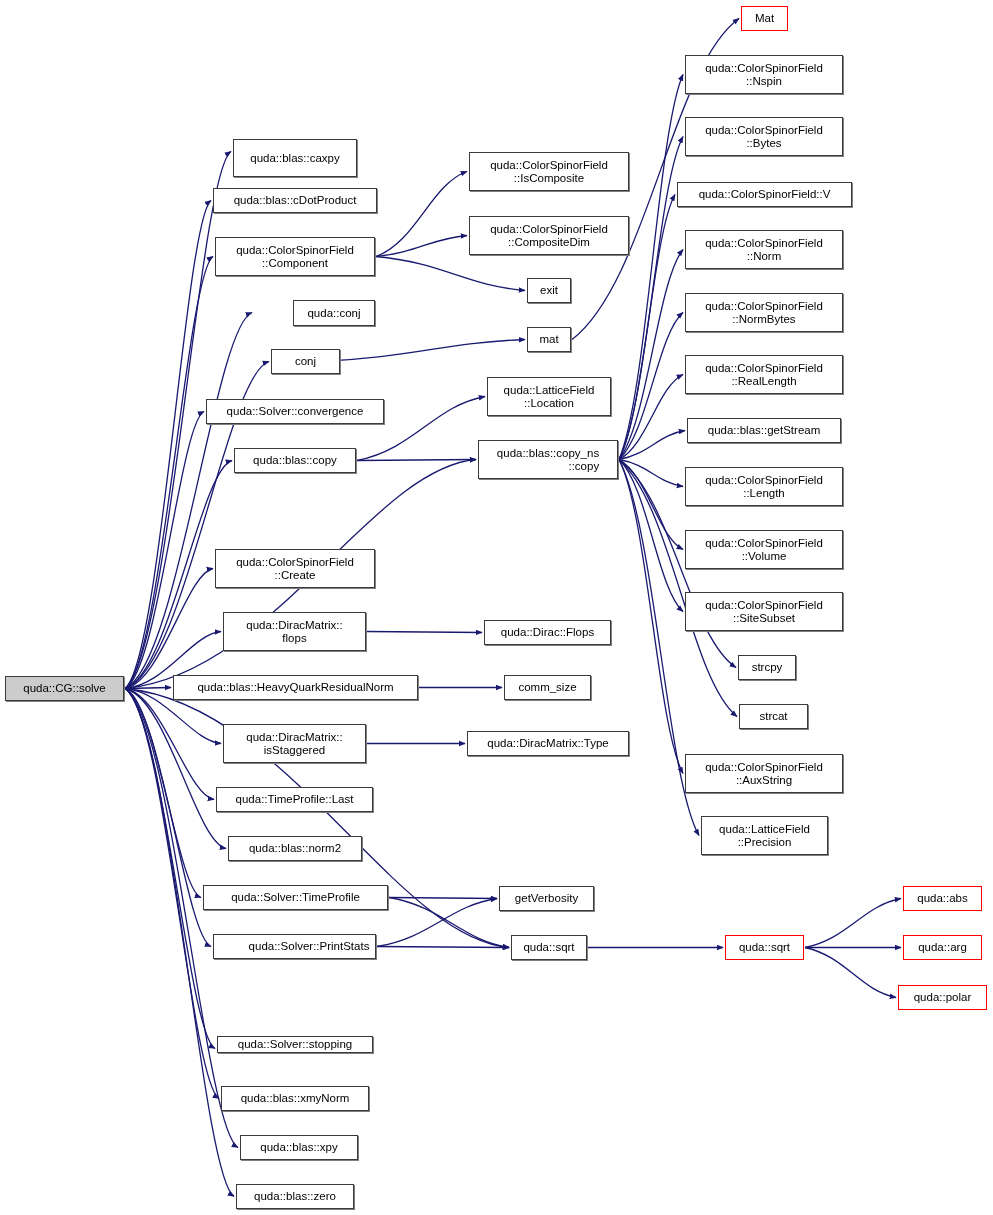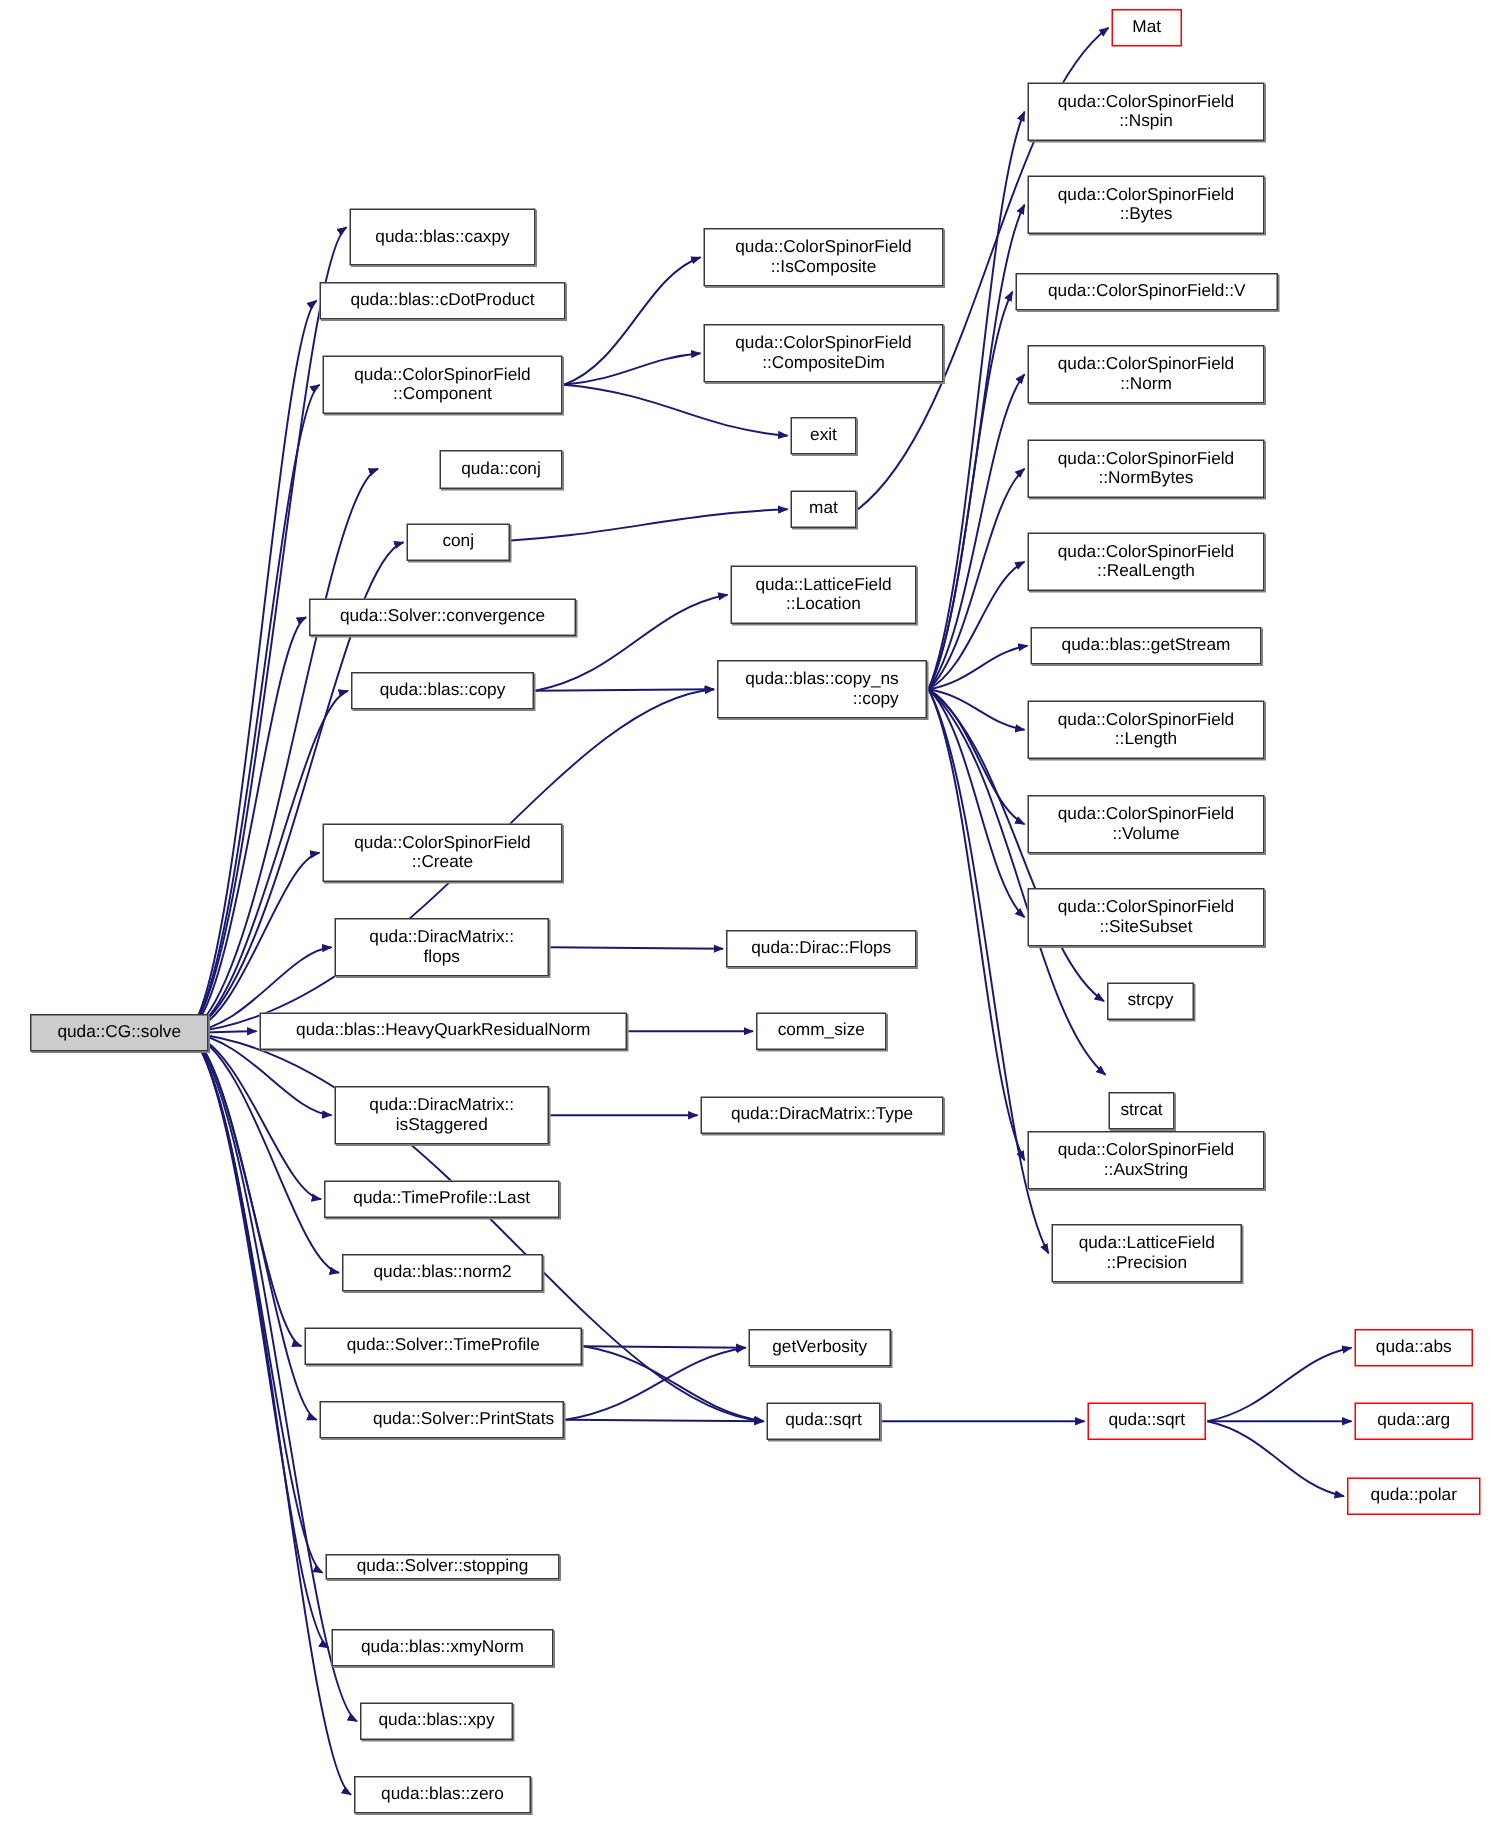--- a/index.html
+++ b/index.html
@@ -37,21 +37,20 @@
     color: #000000;
     background: #ffffff;
     border: 1px solid #3a3a3a;
     box-shadow: 1px 1px 0 0 #808080;
     white-space: pre-line;
     padding: 0 3px;
   }
   .node.root {
     background: #cccccc;
     border: 1px solid #3a3a3a;
-    margin-left: 15px;
   }
   .node.redbox {
     border: 1px solid #ff0000;
     box-shadow: none;
   }
 </style>
 </head>
 <body>
 
 <div id="canvas">
@@ -130,21 +129,21 @@
 flops</div>
     <div class="node" style="left: 173px; top: 675px; width: 245px; height: 25px;">quda::blas::HeavyQuarkResidualNorm</div>
     <div class="node" style="left: 223px; top: 724px; width: 143px; height: 39px;">quda::DiracMatrix::
 isStaggered</div>
     <div class="node" style="left: 216px; top: 787px; width: 157px; height: 25px;">quda::TimeProfile::Last</div>
     <div class="node" style="left: 228px; top: 836px; width: 134px; height: 25px;">quda::blas::norm2</div>
     <div class="node" style="left: 203px; top: 885px; width: 185px; height: 25px;">quda::Solver::TimeProfile</div>
     <div class="node" style="left: 213px; top: 934px; width: 163px; height: 25px; padding-left: 32px;">quda::Solver::PrintStats</div>
     <div class="node" style="left: 217px; top: 1036px; width: 156px; height: 17px;">quda::Solver::stopping</div>
     <div class="node" style="left: 221px; top: 1086px; width: 148px; height: 25px;">quda::blas::xmyNorm</div>
-    <div class="node" style="left: 240px; top: 1135px; width: 102px; height: 25px;">quda::blas::xpy</div>
+    <div class="node" style="left: 240px; top: 1135px; width: 118px; height: 25px;">quda::blas::xpy</div>
     <div class="node" style="left: 236px; top: 1184px; width: 118px; height: 25px;">quda::blas::zero</div>
     <div class="node" style="left: 469px; top: 152px; width: 160px; height: 39px;">quda::ColorSpinorField
 ::IsComposite</div>
     <div class="node" style="left: 469px; top: 216px; width: 160px; height: 39px;">quda::ColorSpinorField
 ::CompositeDim</div>
     <div class="node" style="left: 527px; top: 278px; width: 44px; height: 25px;">exit</div>
     <div class="node" style="left: 527px; top: 327px; width: 44px; height: 25px;">mat</div>
     <div class="node" style="left: 487px; top: 377px; width: 124px; height: 39px;">quda::LatticeField
 ::Location</div>
     <div class="node" style="left: 478px; top: 440px; width: 140px; height: 39px; text-align: right;">quda::blas::copy_ns
@@ -167,21 +166,21 @@
     <div class="node" style="left: 685px; top: 355px; width: 158px; height: 39px;">quda::ColorSpinorField
 ::RealLength</div>
     <div class="node" style="left: 687px; top: 418px; width: 154px; height: 25px;">quda::blas::getStream</div>
     <div class="node" style="left: 685px; top: 467px; width: 158px; height: 39px;">quda::ColorSpinorField
 ::Length</div>
     <div class="node" style="left: 685px; top: 530px; width: 158px; height: 39px;">quda::ColorSpinorField
 ::Volume</div>
     <div class="node" style="left: 685px; top: 592px; width: 158px; height: 39px;">quda::ColorSpinorField
 ::SiteSubset</div>
     <div class="node" style="left: 738px; top: 655px; width: 58px; height: 25px;">strcpy</div>
-    <div class="node" style="left: 739px; top: 704px; width: 44px; height: 25px; margin-top: 24px;">strcat</div>
+    <div class="node" style="left: 739px; top: 704px; width: 69px; height: 25px;">strcat</div>
     <div class="node" style="left: 685px; top: 754px; width: 158px; height: 39px;">quda::ColorSpinorField
 ::AuxString</div>
     <div class="node" style="left: 701px; top: 816px; width: 127px; height: 39px;">quda::LatticeField
 ::Precision</div>
     <div class="node redbox" style="left: 725px; top: 935px; width: 79px; height: 25px;">quda::sqrt</div>
     <div class="node redbox" style="left: 903px; top: 886px; width: 79px; height: 25px;">quda::abs</div>
     <div class="node redbox" style="left: 903px; top: 935px; width: 79px; height: 25px;">quda::arg</div>
     <div class="node redbox" style="left: 898px; top: 985px; width: 89px; height: 25px;">quda::polar</div>
   </div>
 

